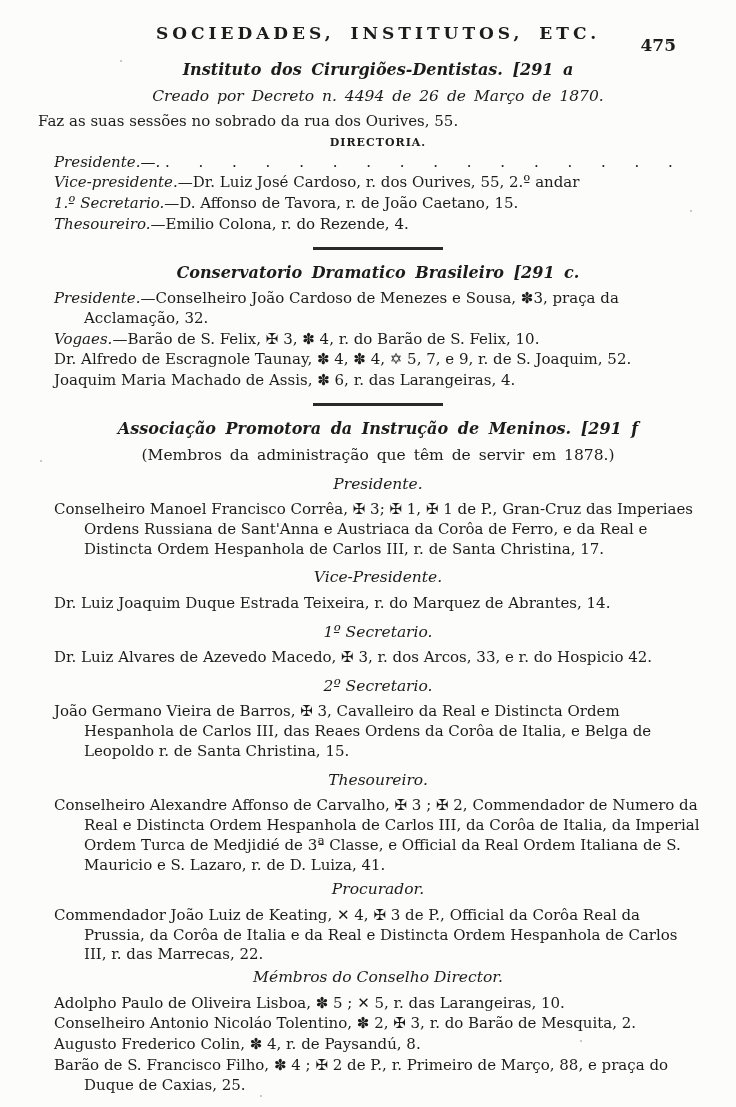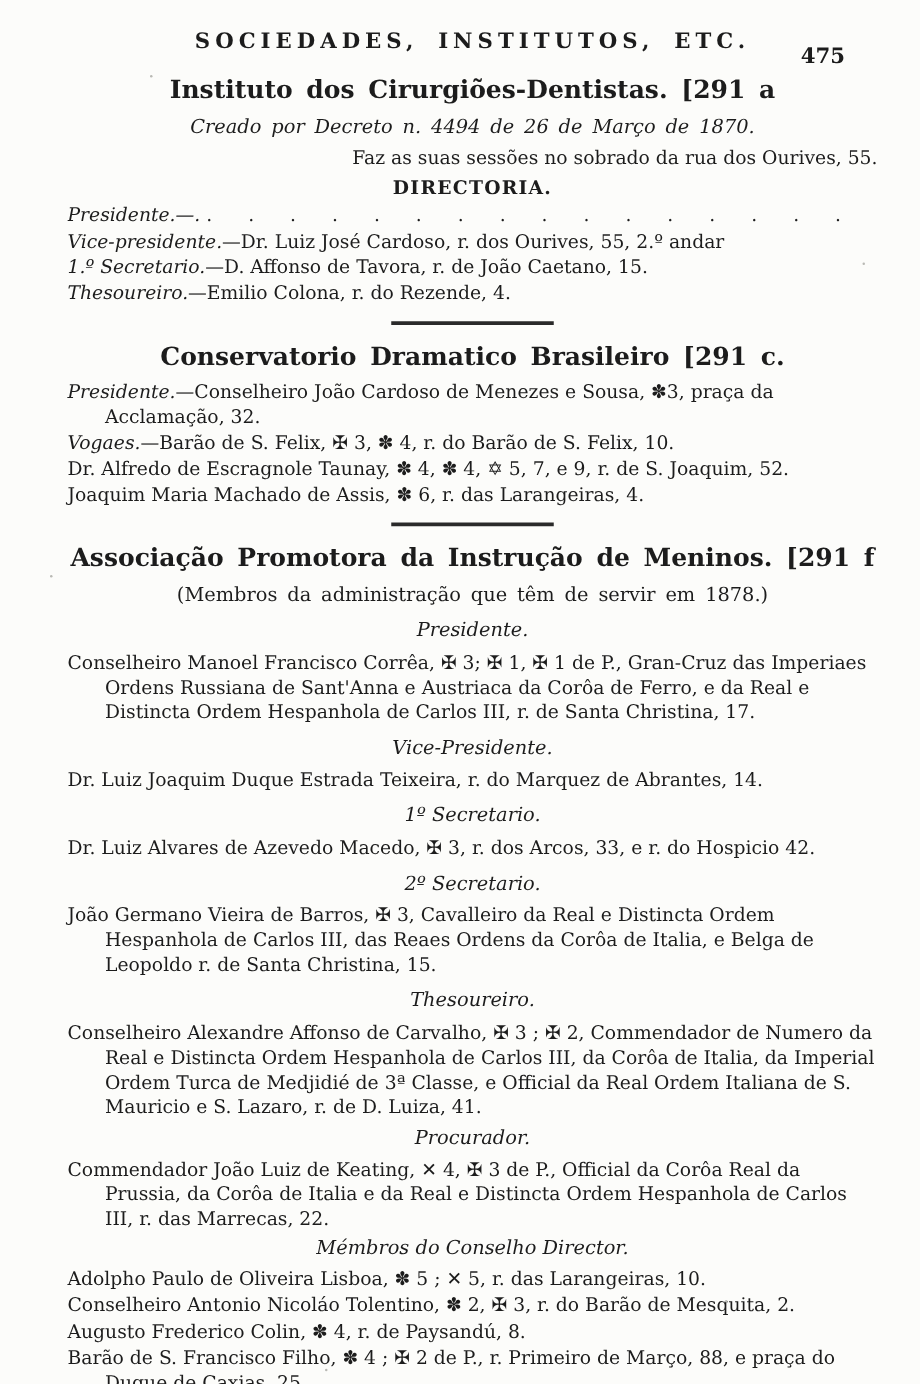--- a/index.html
+++ b/index.html
@@ -34,39 +34,39 @@
     position: absolute;
     right: 26px;
     top: 12px;
     font-weight: bold;
     font-size: 17px;
   }
   
   .sec-title {
     text-align: center;
     font-weight: bold;
-    font-size: 20px;
+    font-size: 16px;
     margin: 12px 0 6px 0;
     word-spacing: 4px;
+    font-style: italic;
   }
   .sec-subtitle-italic {
     text-align: center;
     font-style: italic;
     font-size: 15.5px;
     margin: 6px 0;
     word-spacing: 3px;
   }
   .sec-note {
     margin: 4px 0 2px -16px;
     font-size: 15px;
-    text-align: right;
   }
   .small-caps-head {
     text-align: center;
-    font-size: 15px;
+    font-size: 11px;
     font-weight: bold;
     letter-spacing: 1px;
     margin: 4px 0 2px 0;
   }
   
   .officer-line {
     margin: 0 0 1px 0;
     white-space: nowrap;
     overflow: hidden;
   }

